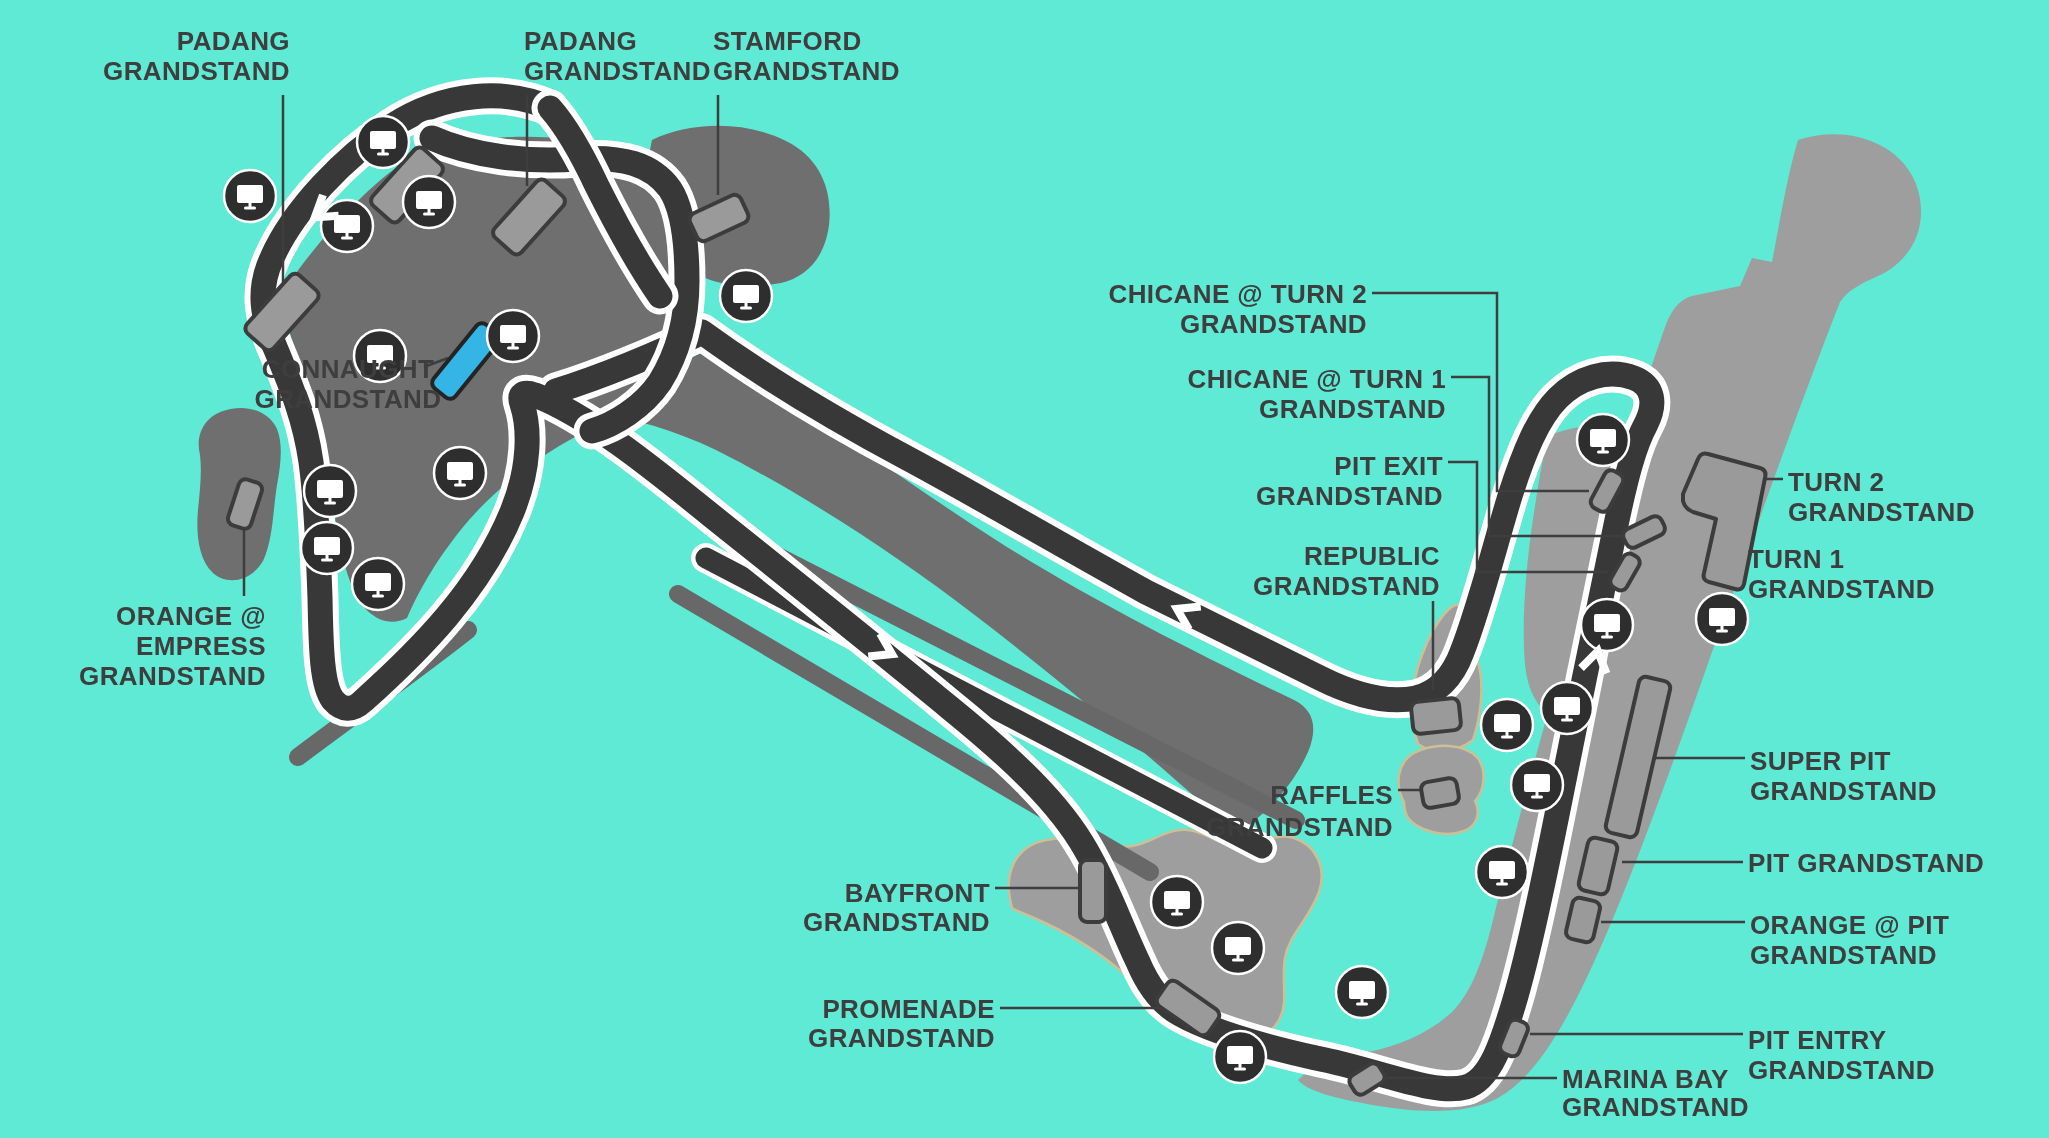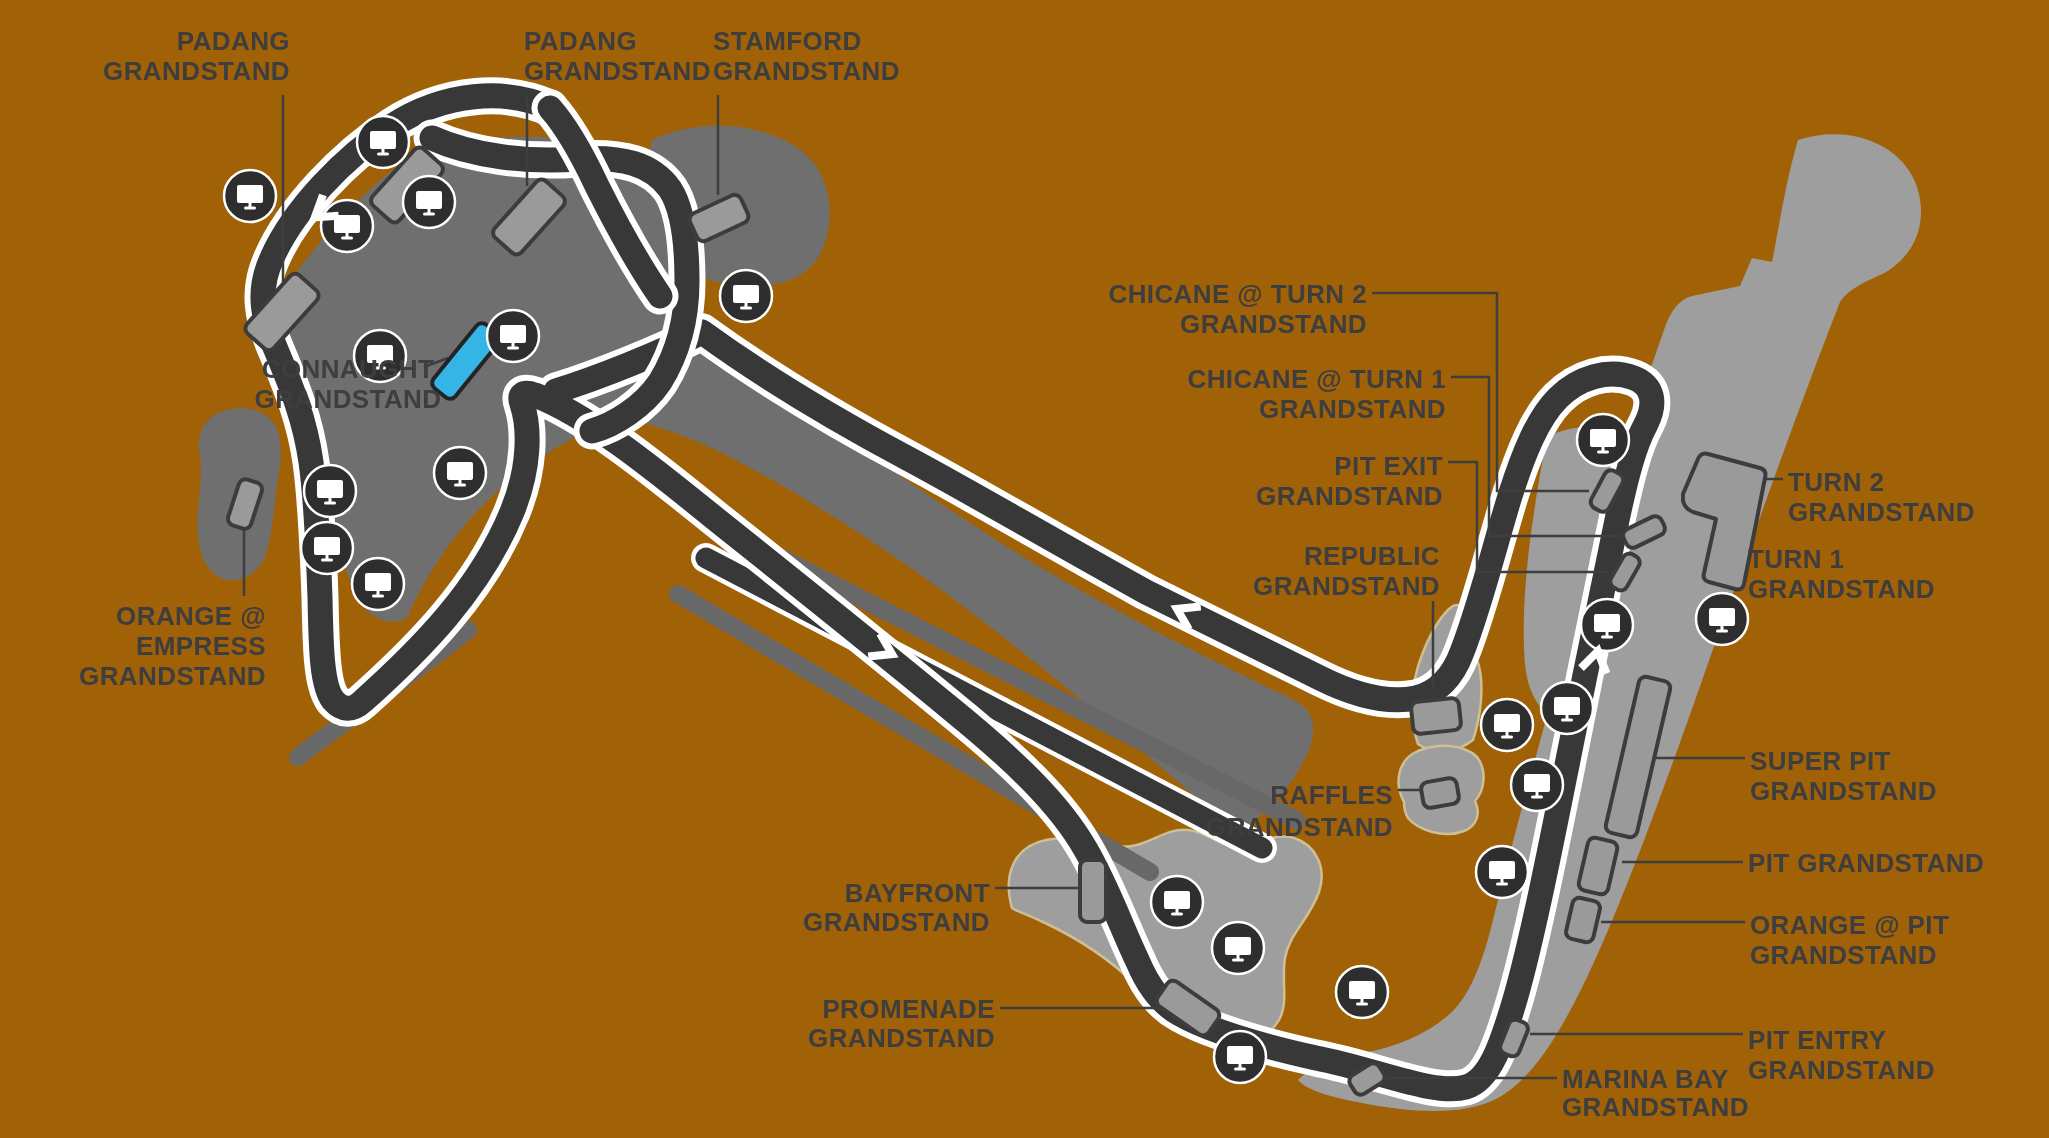--- a/index.html
+++ b/index.html
@@ -1,16 +1,16 @@
 <!DOCTYPE html>
 <html style="--track: #383838; --label: #3e3e3e; --leader: #3e3e3e; --blob_dark: #6f6f6f; --blob_light: #9e9e9e; --strip: #686868; --stand_fill: #9a9a9a; --stand_stroke: #3c3c3c; --highlight: #35b4e6; --icon_bg: #2e2e2e; --tan: #cdbf96;"><head>
 <meta charset="utf-8">
 <style>
   html,body{margin:0;padding:0;background:#fff;}
-  .stage{position:relative;width:2049px;height:1138px;background:#a16207;overflow:hidden;}
+  .stage{position:relative;width:2049px;height:1138px;background:#5eead4;overflow:hidden;}
   svg{position:absolute;left:0;top:0;}
   .lbl{font:700 26px "Liberation Sans", sans-serif; fill:var(--label); letter-spacing:.4px;}
   .blob-d{fill:var(--blob_dark);}
   .blob-l{fill:var(--blob_light);}
   .blob-t{fill:var(--blob_light);stroke:var(--tan);stroke-width:2.5;}
   .strip{fill:none;stroke:var(--strip);stroke-width:18;stroke-linecap:round;}
   .band-casing{fill:none;stroke:#fff;stroke-width:30;stroke-linecap:round;}
   .band{fill:none;stroke:var(--track);stroke-width:21;stroke-linecap:round;}
   .track-casing{fill:none;stroke:#fff;stroke-width:37;stroke-linecap:round;stroke-linejoin:round;}
   .track{fill:none;stroke:var(--track);stroke-width:25;stroke-linecap:round;stroke-linejoin:round;}

